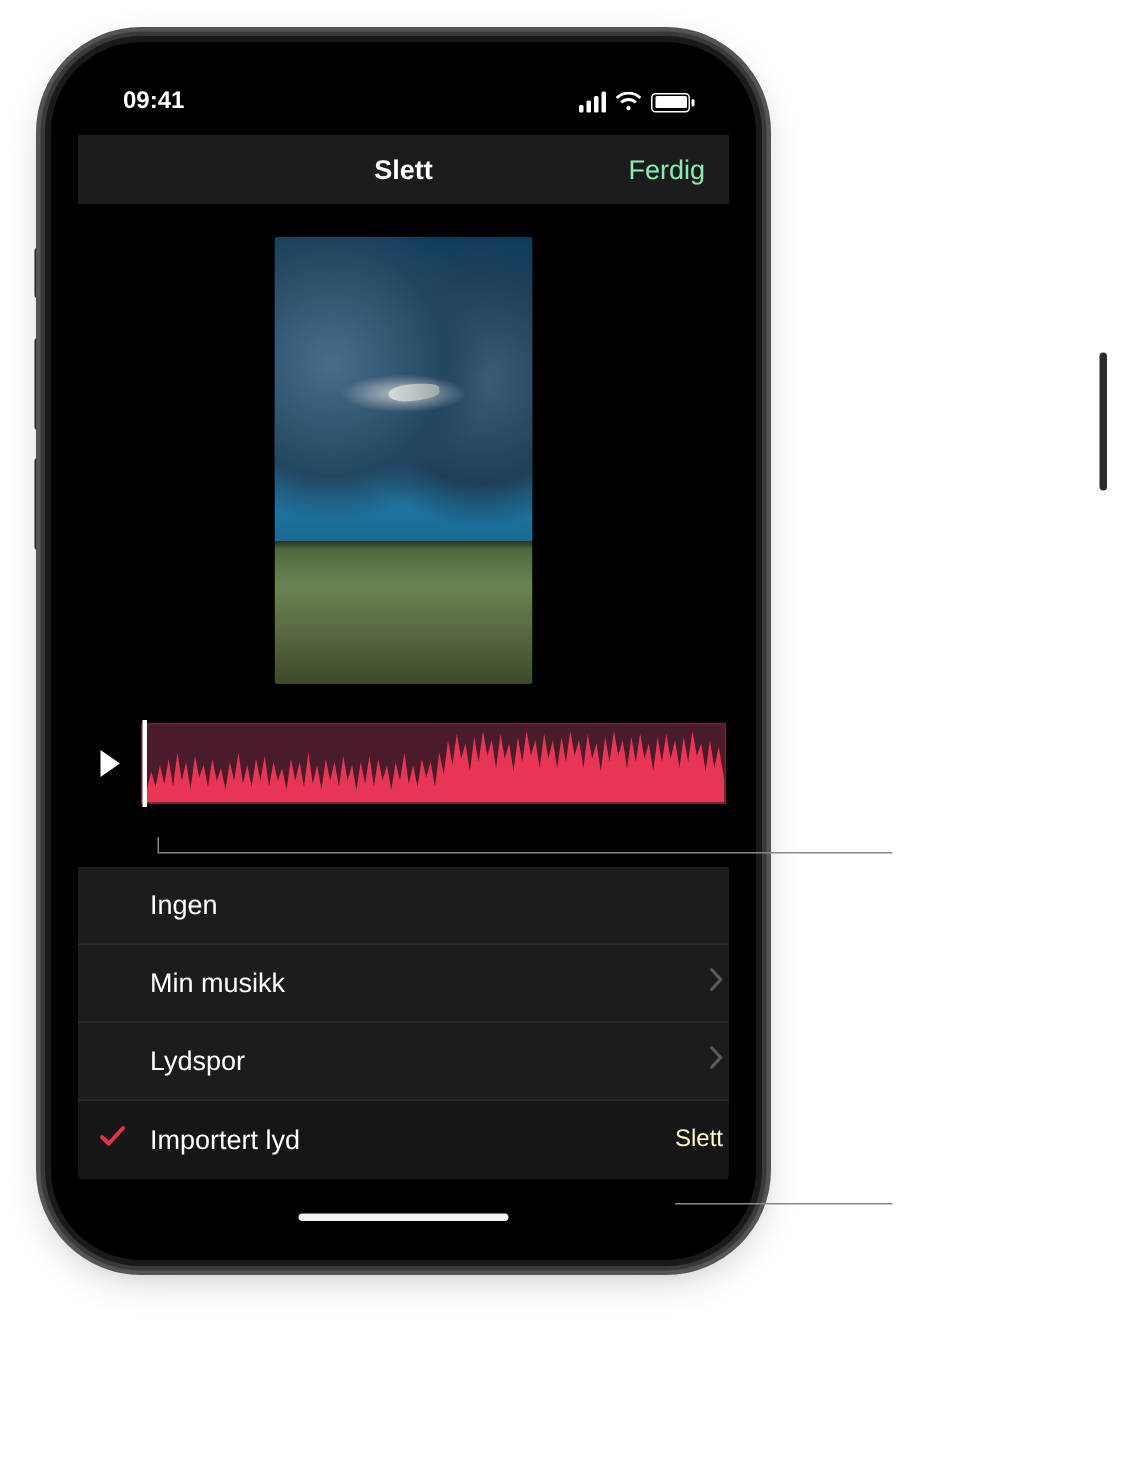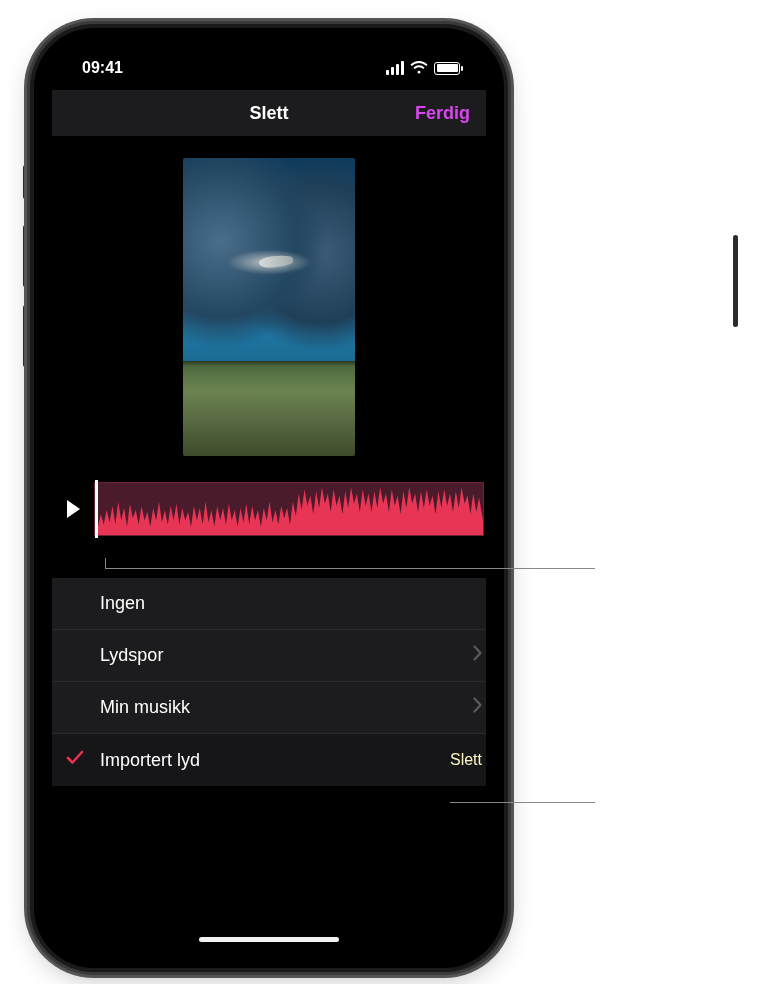--- a/index.html
+++ b/index.html
@@ -11,21 +11,21 @@
       padding: 20px;
     }
     .device-wrap {
       position: relative;
       width: 761px;
       height: 984px;
     }
     .phone {
       position: relative;
       width: 470px;
-      height: 940px;
+      height: 812px;
       border-radius: 60px;
       background: #000;
       box-shadow:
         0 0 0 4px #1a1a1a,
         0 0 0 7px #3a3a3a,
         0 0 0 10px #555,
         0 8px 28px rgba(0,0,0,0.3);
       overflow: hidden;
       margin-left: 14px;
       margin-top: 8px;
@@ -94,22 +94,22 @@
       align-items: center;
       justify-content: center;
       position: relative;
       color: #fff;
       font-size: 18px;
       font-weight: 600;
     }
     .navheader .done {
       position: absolute;
       right: 16px;
-      color: #d946ef;
-      font-weight: 700;
+      color: #86efac;
+      font-weight: 400;
       font-size: 18px;
     }
     
     .preview-zone {
       background: #000;
       display: flex;
       justify-content: center;
       padding: 22px 0 26px 0;
     }
     .video-thumb {
@@ -258,29 +258,29 @@
         </div>
       </div>
 
       <div class="spacer-under-wave"></div>
 
       <div class="option-list">
         <div class="option-row">
           <span class="label">Ingen</span>
         </div>
         <div class="option-row">
-          <span class="label">Lydspor</span>
+          <span class="label">Min musikk</span>
           <span class="chevron">
             <svg width="9" height="16" viewBox="0 0 9 16">
                 <path fill="none" stroke="#5a5a5e" stroke-width="2.2" stroke-linecap="round" stroke-linejoin="round" d="M1.5 1.5 L7.5 8 L1.5 14.5"></path>
               </svg>
           </span>
         </div>
         <div class="option-row">
-          <span class="label">Min musikk</span>
+          <span class="label">Lydspor</span>
           <span class="chevron">
             <svg width="9" height="16" viewBox="0 0 9 16">
                 <path fill="none" stroke="#5a5a5e" stroke-width="2.2" stroke-linecap="round" stroke-linejoin="round" d="M1.5 1.5 L7.5 8 L1.5 14.5"></path>
               </svg>
           </span>
         </div>
         <div class="option-row selected-row">
           <span class="checkmark">
             <svg width="18" height="18" viewBox="0 0 18 18">
                 <path fill="none" stroke="#e6324a" stroke-width="2.6" stroke-linecap="round" stroke-linejoin="round" d="M2 9.5 L6.5 14 L16 3.5"></path>

